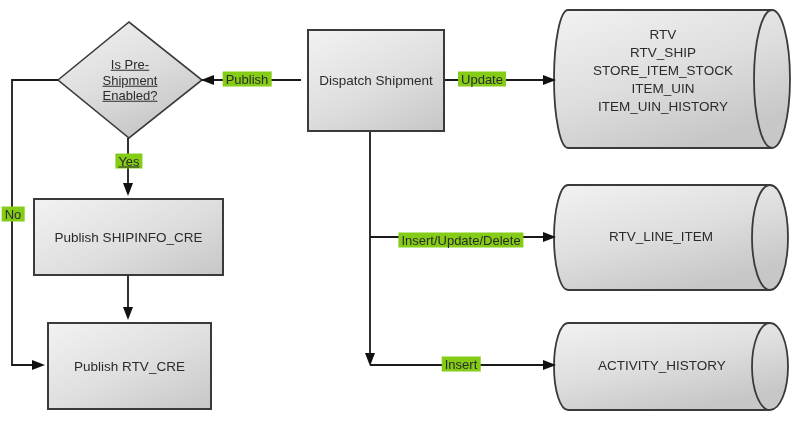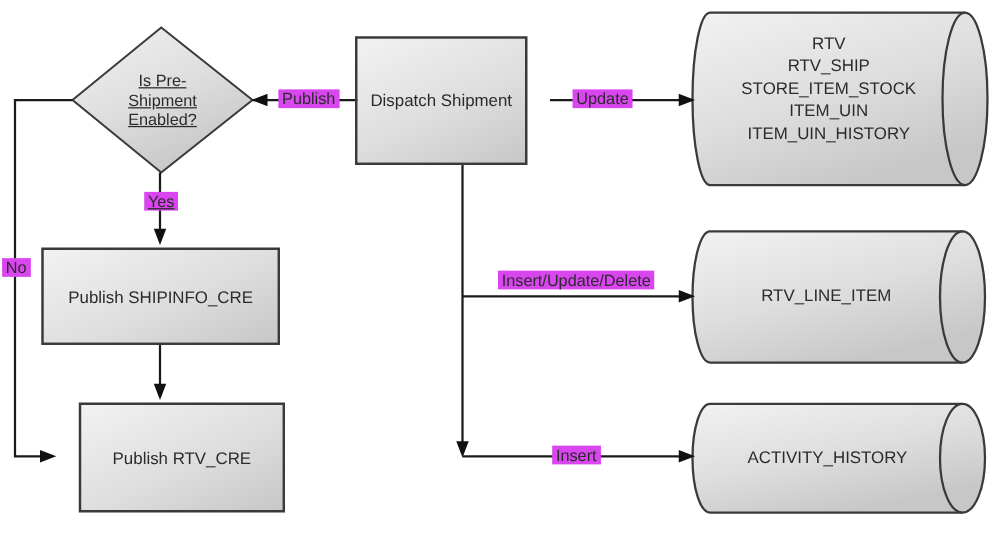--- a/index.html
+++ b/index.html
@@ -8,44 +8,44 @@
     font-family:"Liberation Sans", sans-serif; color:#242424; overflow:hidden;
   }
   svg.layer { position:absolute; left:0; top:0; width:800px; height:438px; }
 
   .box {
     position:absolute; box-sizing:border-box;
     display:flex; align-items:center; justify-content:center; text-align:center;
     background:linear-gradient(155deg, #f2f2f2 0%, #dedede 55%, #c7c7c7 100%);
     border:2px solid #3a3a3a; font-size:13.5px; color:#2b2b2b;
   }
-  #dispatch-box { left:284px; top:29px;  width:138px; height:103px; }
+  #dispatch-box { left:307px; top:29px;  width:138px; height:103px; }
   #shipinfo-box { left:33px;  top:198px; width:191px; height:78px;justify-content:center;  }
-  #rtvcre-box   { left:47px;  top:322px; width:165px; height:88px;margin-left:16px;  }
+  #rtvcre-box   { left:47px;  top:322px; width:165px; height:88px;  }
 
   .overlay-label {
     position:absolute; transform:translate(-50%,-50%);
     text-align:center; white-space:pre-line; color:#2b2b2b;
   }
   .diamond-text { left:130px; top:80px; width:110px; font-size:13px; line-height:15.5px;text-decoration:underline; }
   .cyl-text { font-size:13.5px; line-height:18px; }
   #cyl1-text { left:663px; top:71px;  width:220px; }
   #cyl2-text { left:661px; top:237px; width:220px; }
   #cyl3-text { left:662px; top:366px; width:220px; }
 
   .edge-label {
     position:absolute; transform:translate(-50%,-50%);
-    background:#d946ef; padding:0 3px; font-size:13px;
+    background:#84cc16; padding:0 3px; font-size:13px;
     white-space:nowrap; color:#2b2b2b;
   }
   #label-publish { left:247px; top:79px;  }
   #label-update  { left:482px; top:79px;  }
   #label-yes     { left:129px; top:161px;text-decoration:underline; }
   #label-no      { left:13px;  top:214px; }
-  #label-iud     { left:461px; top:224px; }
+  #label-iud     { left:461px; top:240px; }
   #label-insert  { left:461px; top:364px; }
 </style>
 </head>
 <body>
 
 <div class="canvas">
 
   <svg class="layer" viewBox="0 0 800 438">
     <defs>
       <linearGradient id="shapeGrad" x1="0%" y1="0%" x2="55%" y2="100%">

